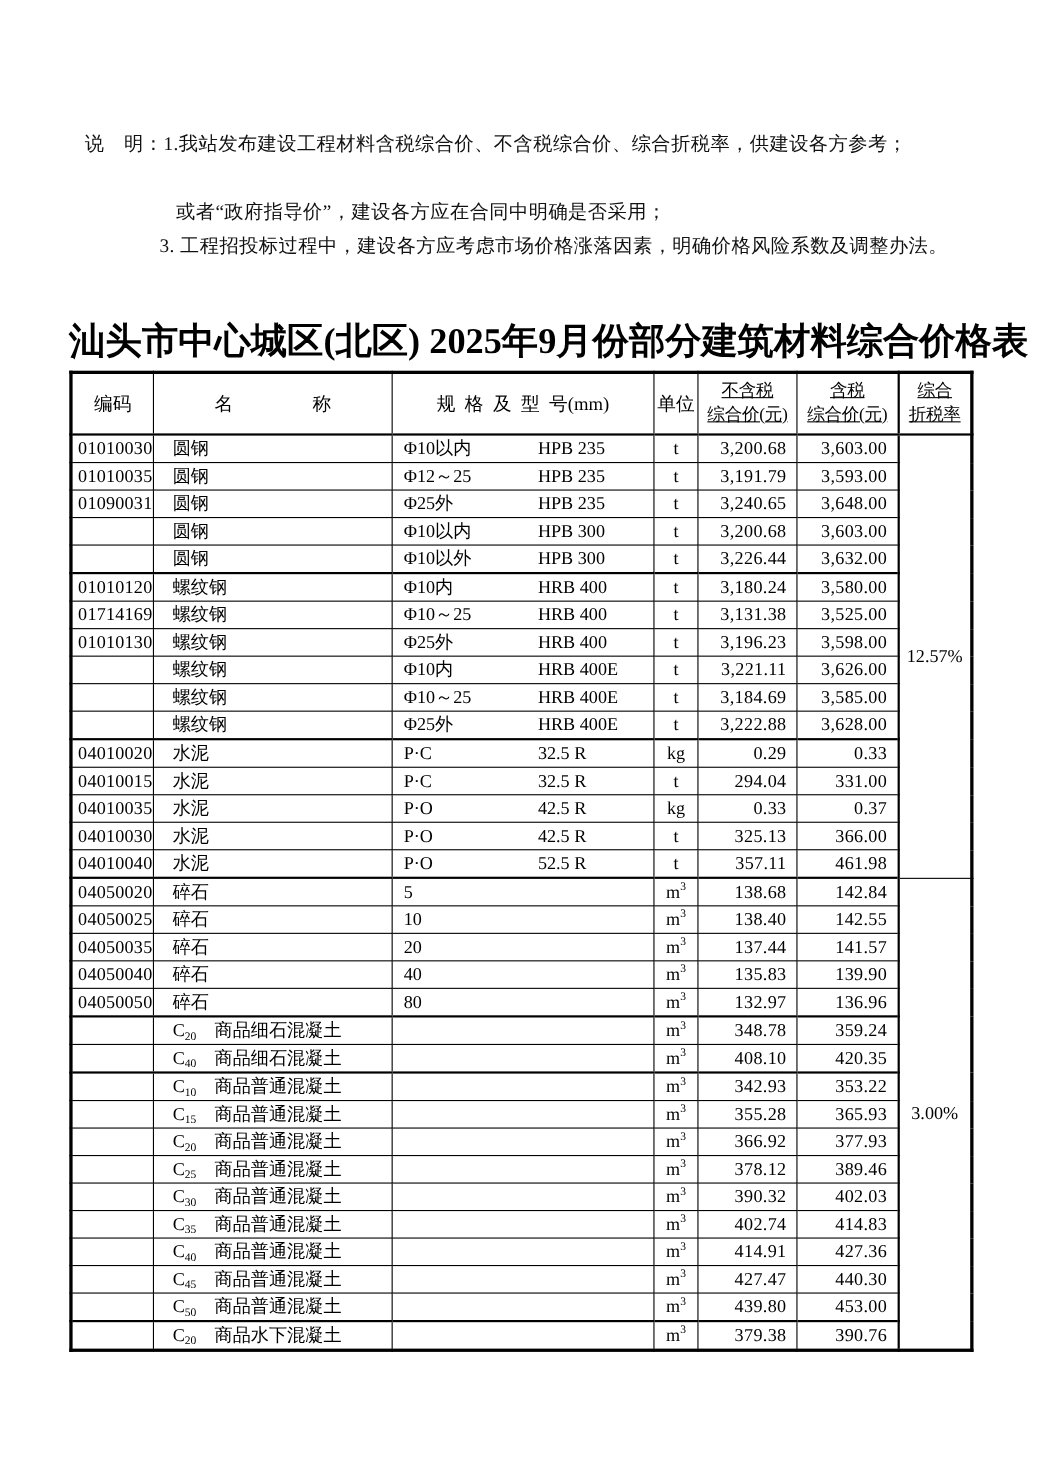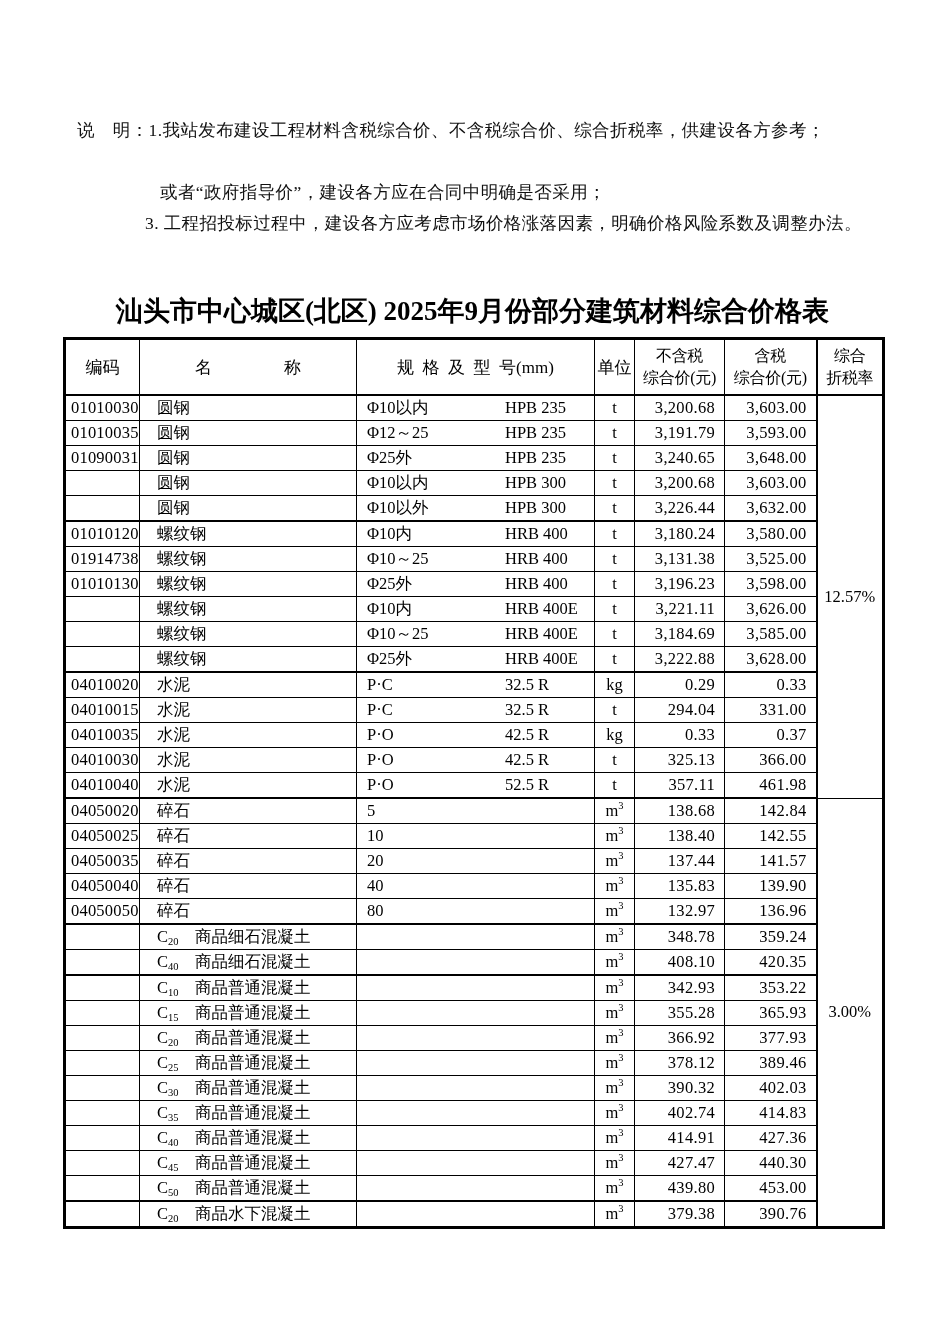--- a/index.html
+++ b/index.html
@@ -22,21 +22,21 @@
   }
   .note-1{left:77px;top:120px;}
   .note-2{left:148px;top:151px;}
   .note-3{left:160px;top:182px;}
   .note-4{left:145px;top:213px;}
   
   .doc-title{
     position:absolute;
     left:63px;top:290px;width:819px;
     text-align:center;
-    font-size:27px;
+    font-size:33px;
     font-weight:bold;
     line-height:42px;
     letter-spacing:0px;
     white-space:nowrap;
   }
   
   table.price-table{
     position:absolute;
     left:63px;top:337px;
     width:819px;
@@ -49,29 +49,29 @@
     padding:0;
     font-weight:normal;
     vertical-align:middle;
     overflow:hidden;
   }
   .price-table thead th{
     height:54px;
     font-size:17px;
     border-bottom:2px solid #000;
   }
-  .hdr-two-line{line-height:1.35;font-size:16px;letter-spacing:-0.3px;}
+  .hdr-two-line{line-height:1.35;font-size:16px;letter-spacing:-0.3px;text-decoration:underline;}
   .hdr-name{display:flex;justify-content:space-between;padding:0 55px;font-size:17px;}
   .hdr-spec{white-space:pre;font-size:17px;}
   .price-table tbody tr{height:24.7px;}
   .price-table tbody td{font-size:16.5px;line-height:24px;}
   td.cell-code{padding-left:5px;letter-spacing:0.2px;}
   td.cell-name{padding-left:17px;white-space:pre;}
   td.cell-spec{padding-left:10px;}
-  .spec-wrap{display:flex;gap:16px;}
+  .spec-wrap{display:flex;}
   .spec-size{flex:0 0 122px;white-space:pre;}
   .spec-grade{flex:1;white-space:pre;}
   td.cell-unit{text-align:center;}
   td.cell-price{text-align:right;padding-right:9px;letter-spacing:0.3px;}
   td.cell-tax{text-align:center;border-left:2px solid #000;font-size:16.5px;}
   tr.group-end td{border-bottom:2px solid #000;}
   sub{font-size:10.5px;vertical-align:-3px;line-height:0;}
   sup{font-size:10.5px;vertical-align:7px;line-height:0;}
 </style>
 </head>
@@ -206,21 +206,21 @@
             <div class="spec-wrap">
               <span class="spec-size">Φ10内</span>
               <span class="spec-grade">HRB 400</span>
             </div>
           </td>
           <td class="cell-unit">t</td>
           <td class="cell-price">3,180.24</td>
           <td class="cell-price">3,580.00</td>
         </tr>
         <tr>
-          <td class="cell-code">01914738</td>
+          <td class="cell-code">01714169</td>
           <td class="cell-name">螺纹钢</td>
           <td class="cell-spec">
             <div class="spec-wrap">
               <span class="spec-size">Φ10～25</span>
               <span class="spec-grade">HRB 400</span>
             </div>
           </td>
           <td class="cell-unit">t</td>
           <td class="cell-price">3,131.38</td>
           <td class="cell-price">3,525.00</td>

